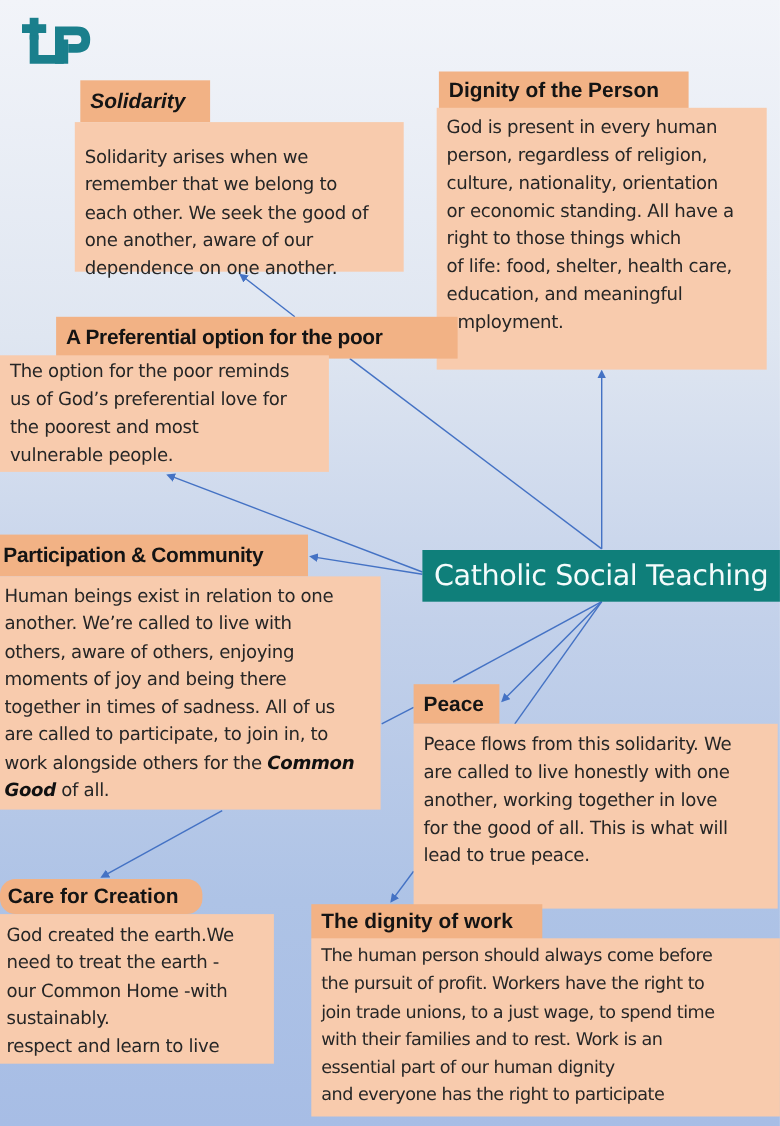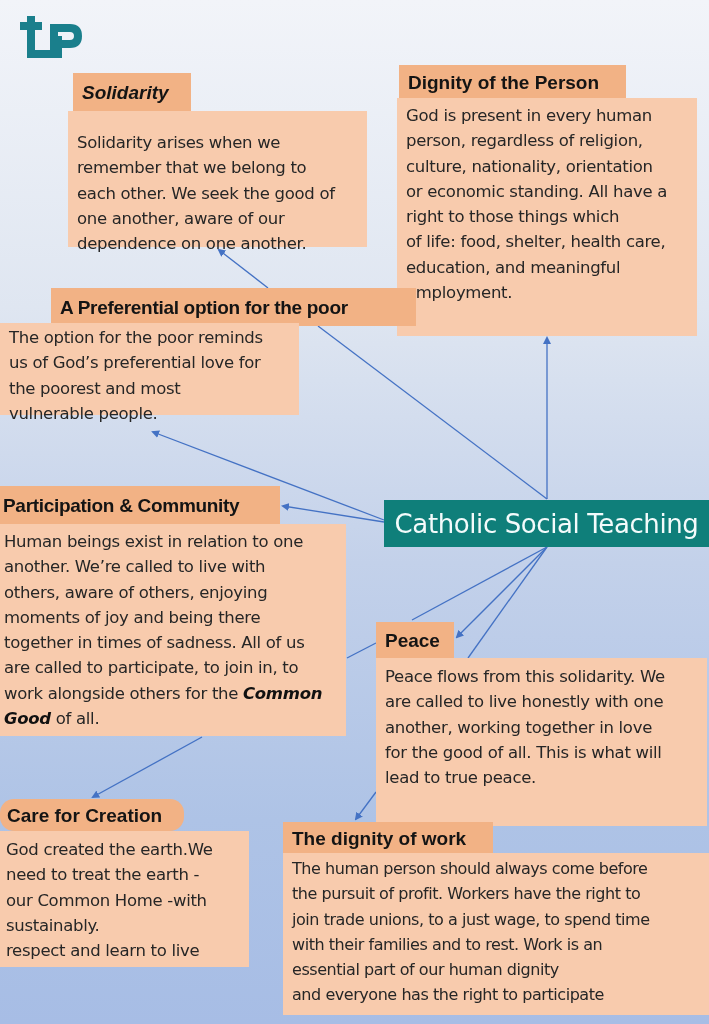--- a/index.html
+++ b/index.html
@@ -87,21 +87,21 @@
   <span class="line">person, regardless of religion,</span>
   <span class="line">culture, nationality, orientation</span>
   <span class="line">or economic standing. All have a</span>
   <span class="line">right to those things which</span>
   <span class="line">of life: food, shelter, health care,</span>
   <span class="line">education, and meaningful</span>
   <span class="line">employment.</span>
 </div>
 
 <div class="title-tag" style="left:3px; top:288px; width:365px; height:38px; box-sizing:border-box; letter-spacing:-0.3px;margin-left:48px;">A Preferential option for the poor</div>
-<div class="body-box" style="left:0px; top:323px; width:299px; height:92px; padding-top:2px;">
+<div class="body-box" style="left:0px; top:323px; width:299px; height:106px; padding-top:2px;">
   <span class="line">The option for the poor reminds</span>
   <span class="line">us of God’s preferential love for</span>
   <span class="line">the poorest and most</span>
   <span class="line">vulnerable people.</span>
 </div>
 
 <div class="title-tag" style="left:0px; top:486px; width:280px; height:38px; box-sizing:border-box; padding-left:3px; letter-spacing:-0.3px;">Participation &amp; Community</div>
 <div class="body-box" style="left:0px; top:524px; width:346px; height:212px; padding-left:4px; padding-top:5px;">
   <span class="line">Human beings exist in relation to one</span>
   <span class="line">another. We’re called to live with</span>

